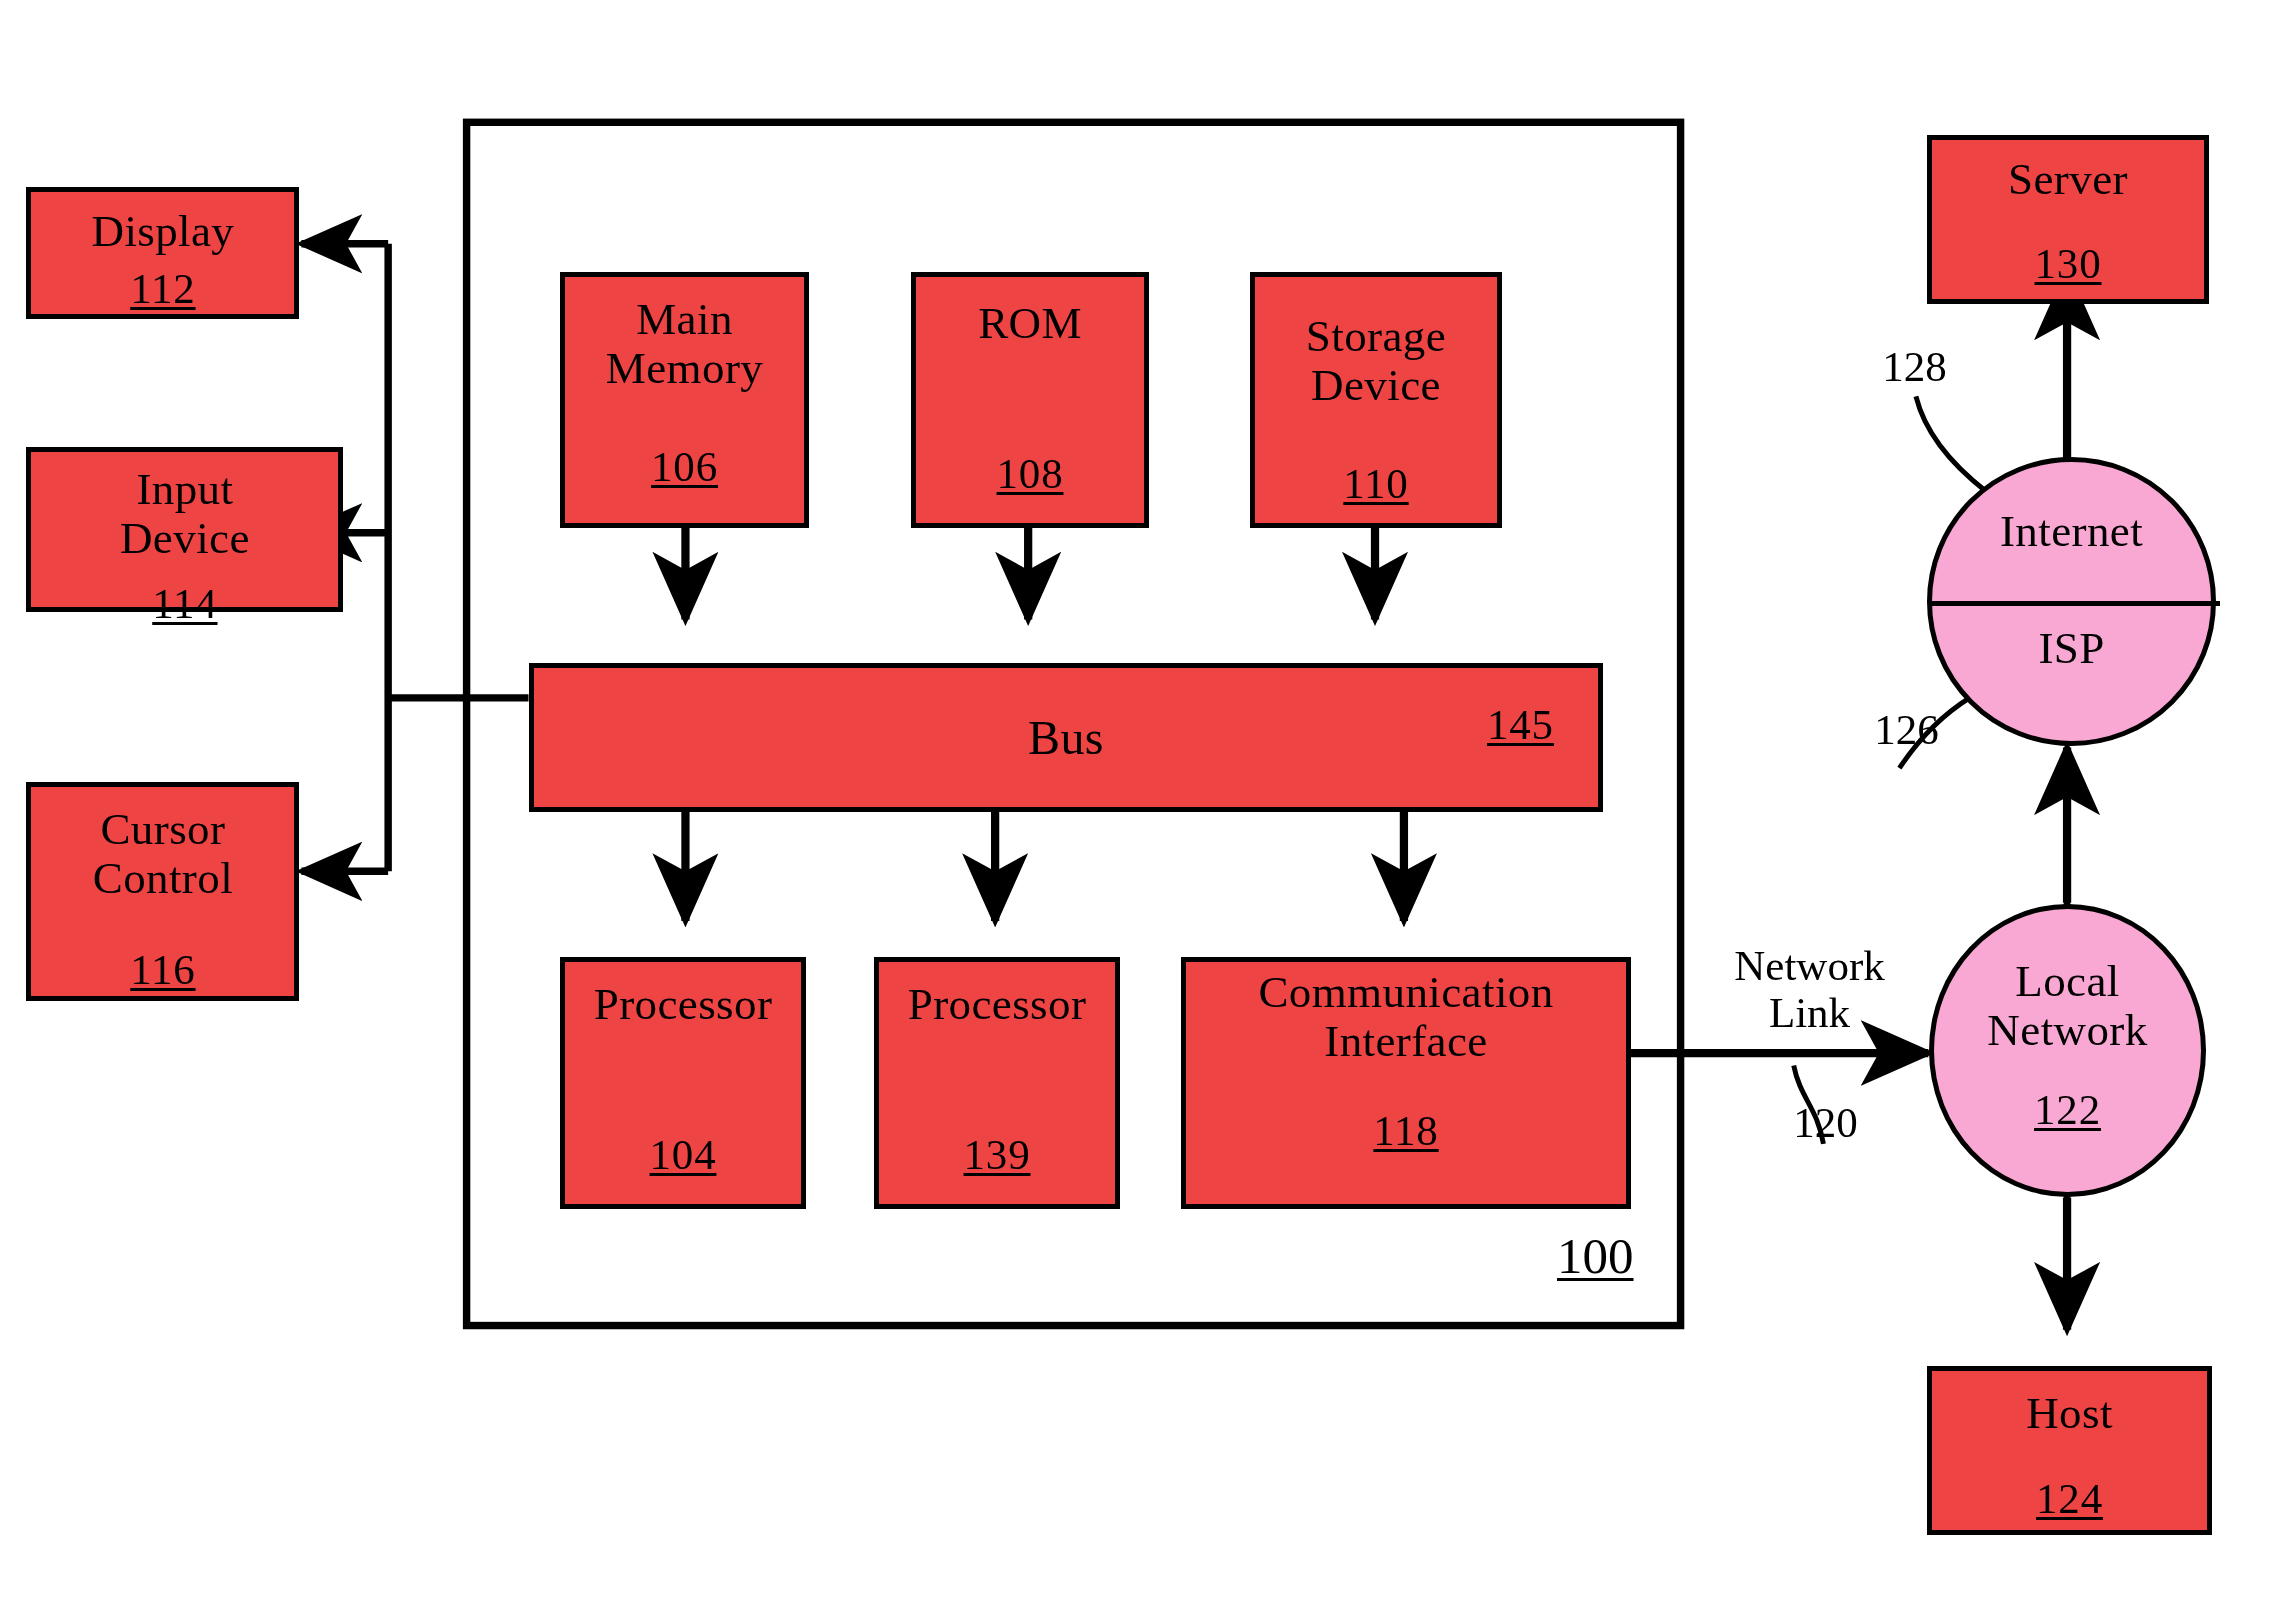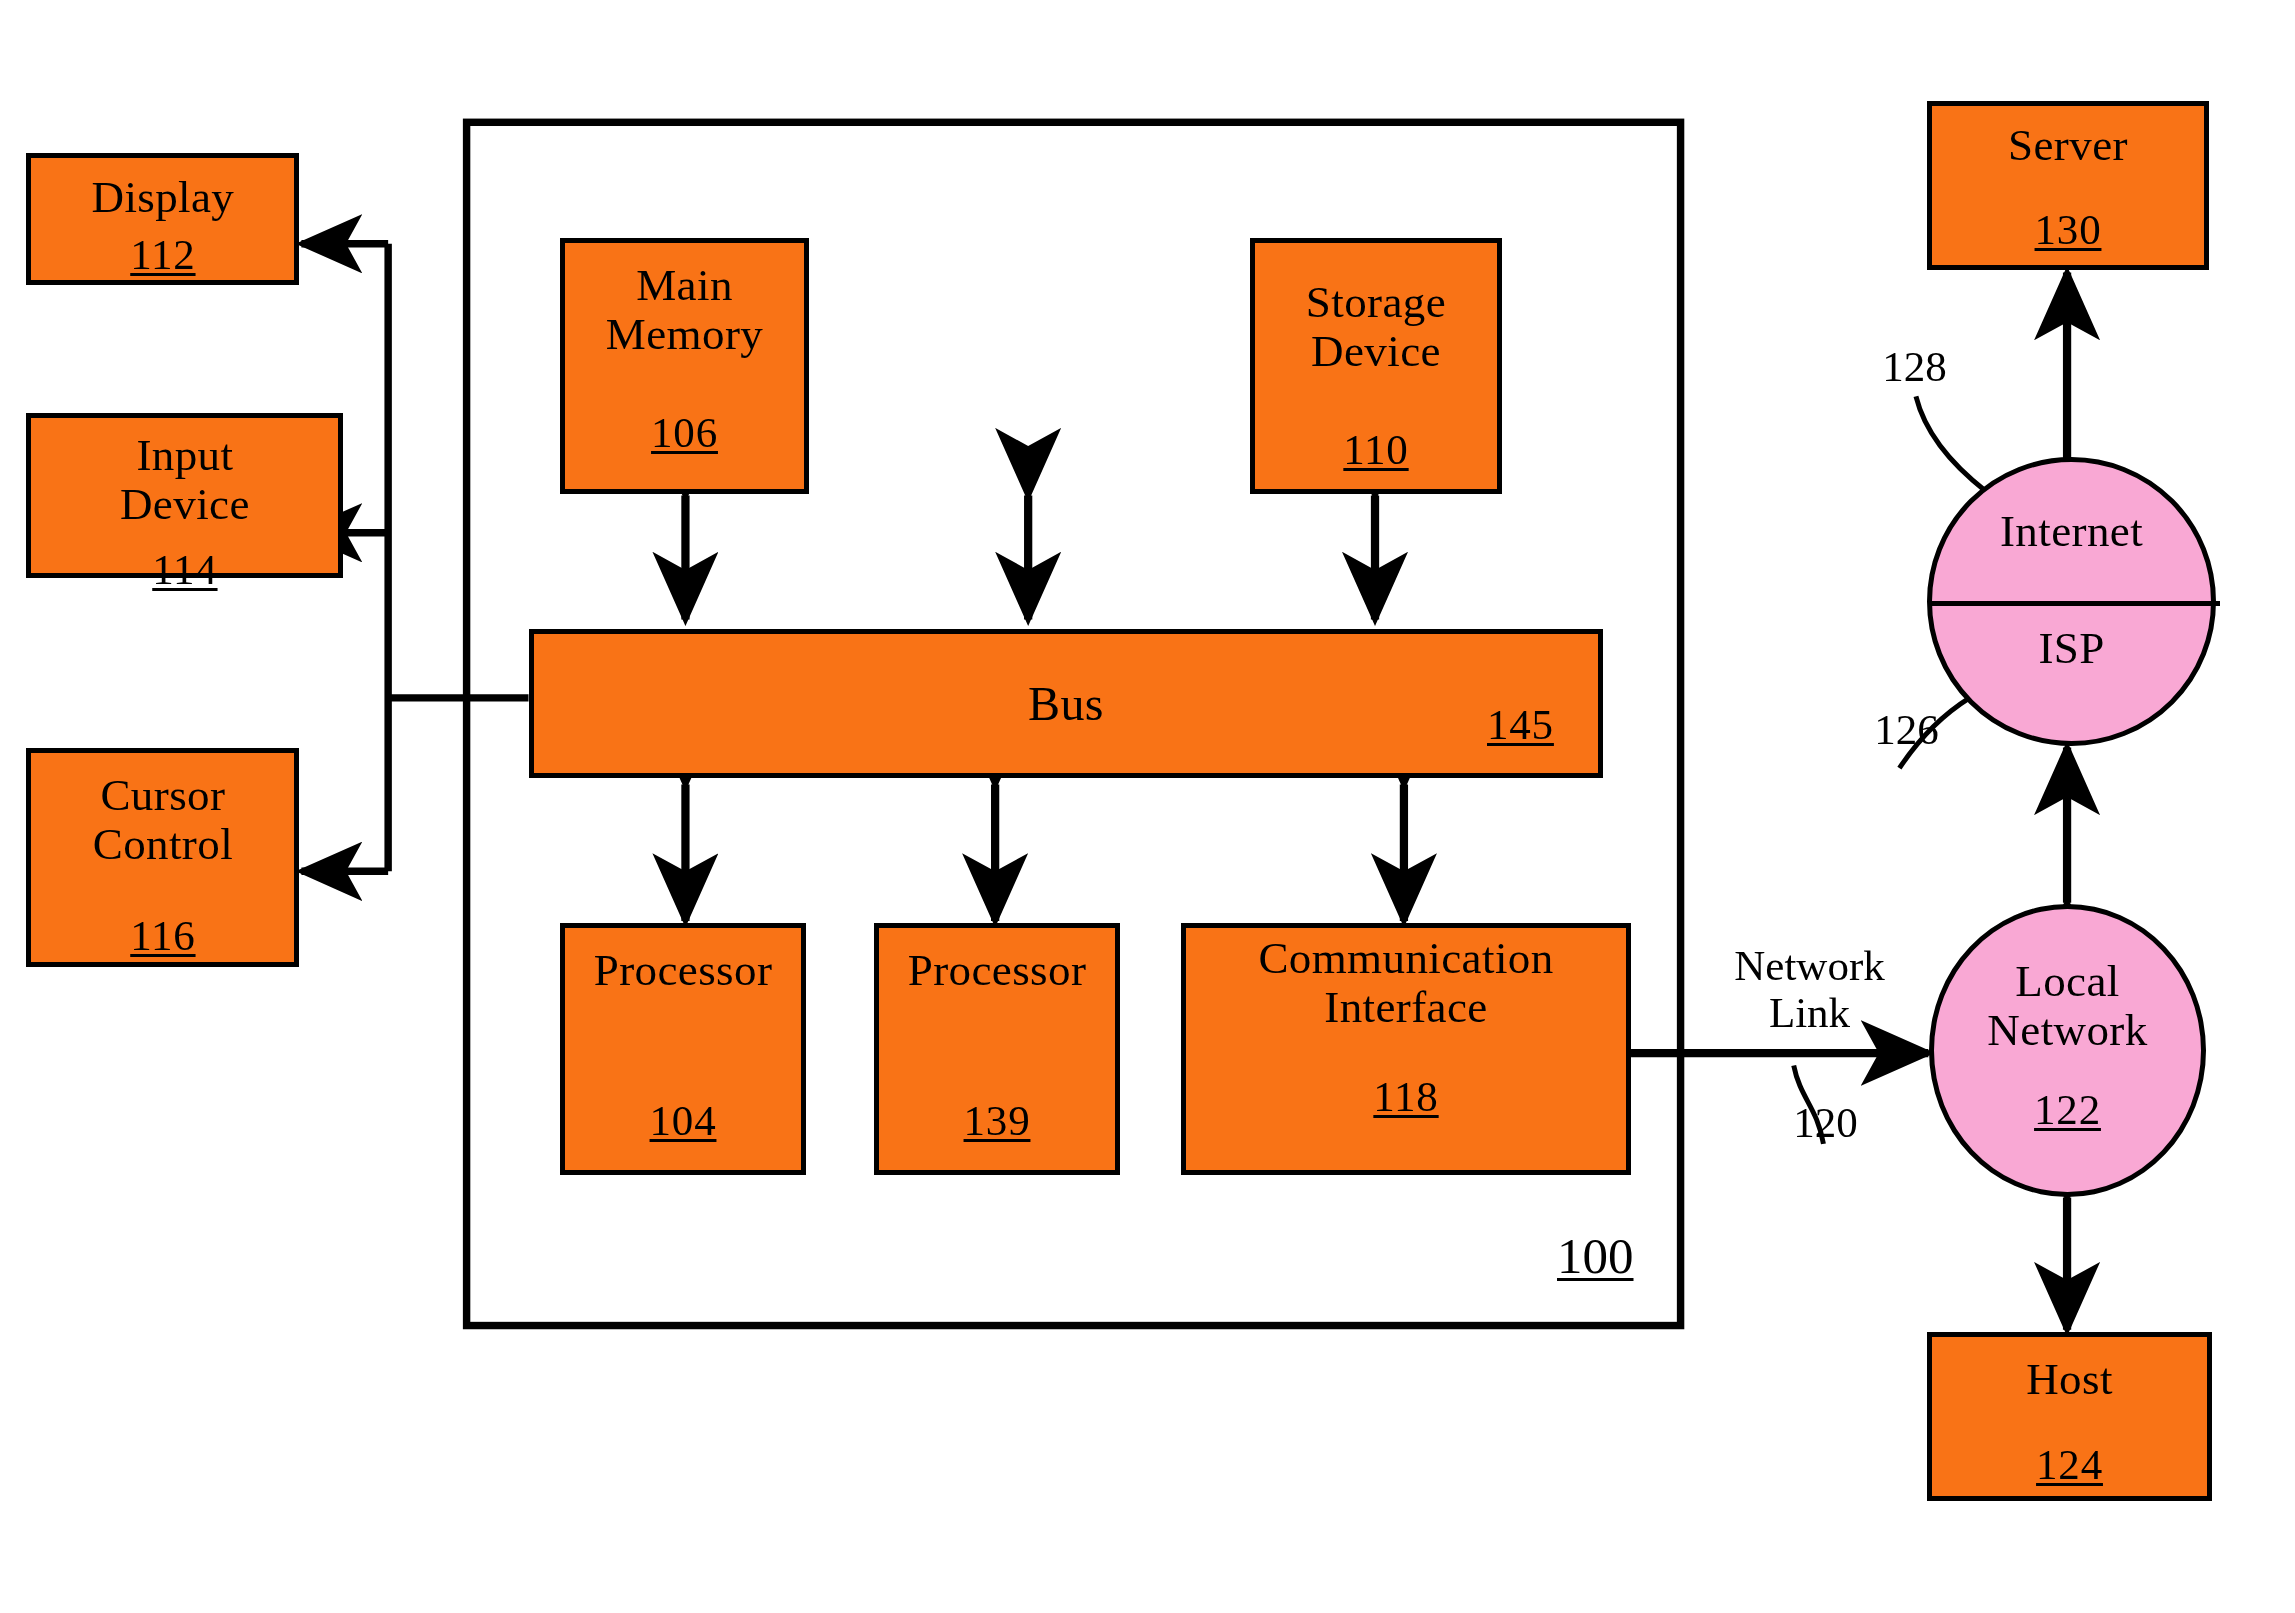--- a/index.html
+++ b/index.html
@@ -28,21 +28,22 @@
     box-sizing: border-box;
     display: flex;
     flex-direction: column;
     align-items: center;
     justify-content: flex-start;
     text-align: center;
     background: transparent;
   }
   .boxnode {
     border: 5.8px solid #000;
-    background: #f97316;
+    background: #ef4444;
+    margin-top: 34px;
   }
   .title {
     font-size: 45px;
     line-height: 1.08;
     letter-spacing: 0.4px;
     white-space: pre-line;
   }
   .refnum {
     font-size: 43px;
     text-decoration: underline;
@@ -140,20 +141,24 @@
 Control</div>
     <div class="refnum" style="margin-top:43px;">116</div>
   </div>
 
   <div class="node boxnode" style="left:560px; top:238px; width:249px; height:256px; padding-top:18px;">
     <div class="title">Main
 Memory</div>
     <div class="refnum" style="margin-top:50px;">106</div>
   </div>
 
+  <div class="node boxnode" style="left:911px; top:238px; width:238px; height:256px; padding-top:21.5px;">
+    <div class="title">ROM</div>
+    <div class="refnum" style="margin-top:102px;">108</div>
+  </div>
 
   <div class="node boxnode" style="left:1250px; top:238px; width:252px; height:256px; padding-top:35px;">
     <div class="title">Storage
 Device</div>
     <div class="refnum" style="margin-top:50px;">110</div>
   </div>
 
   <div class="node boxnode" style="left:529px; top:629px; width:1074px; height:149px; justify-content:center;">
     <div class="title" style="font-size:48px;">Bus</div>
   </div>

